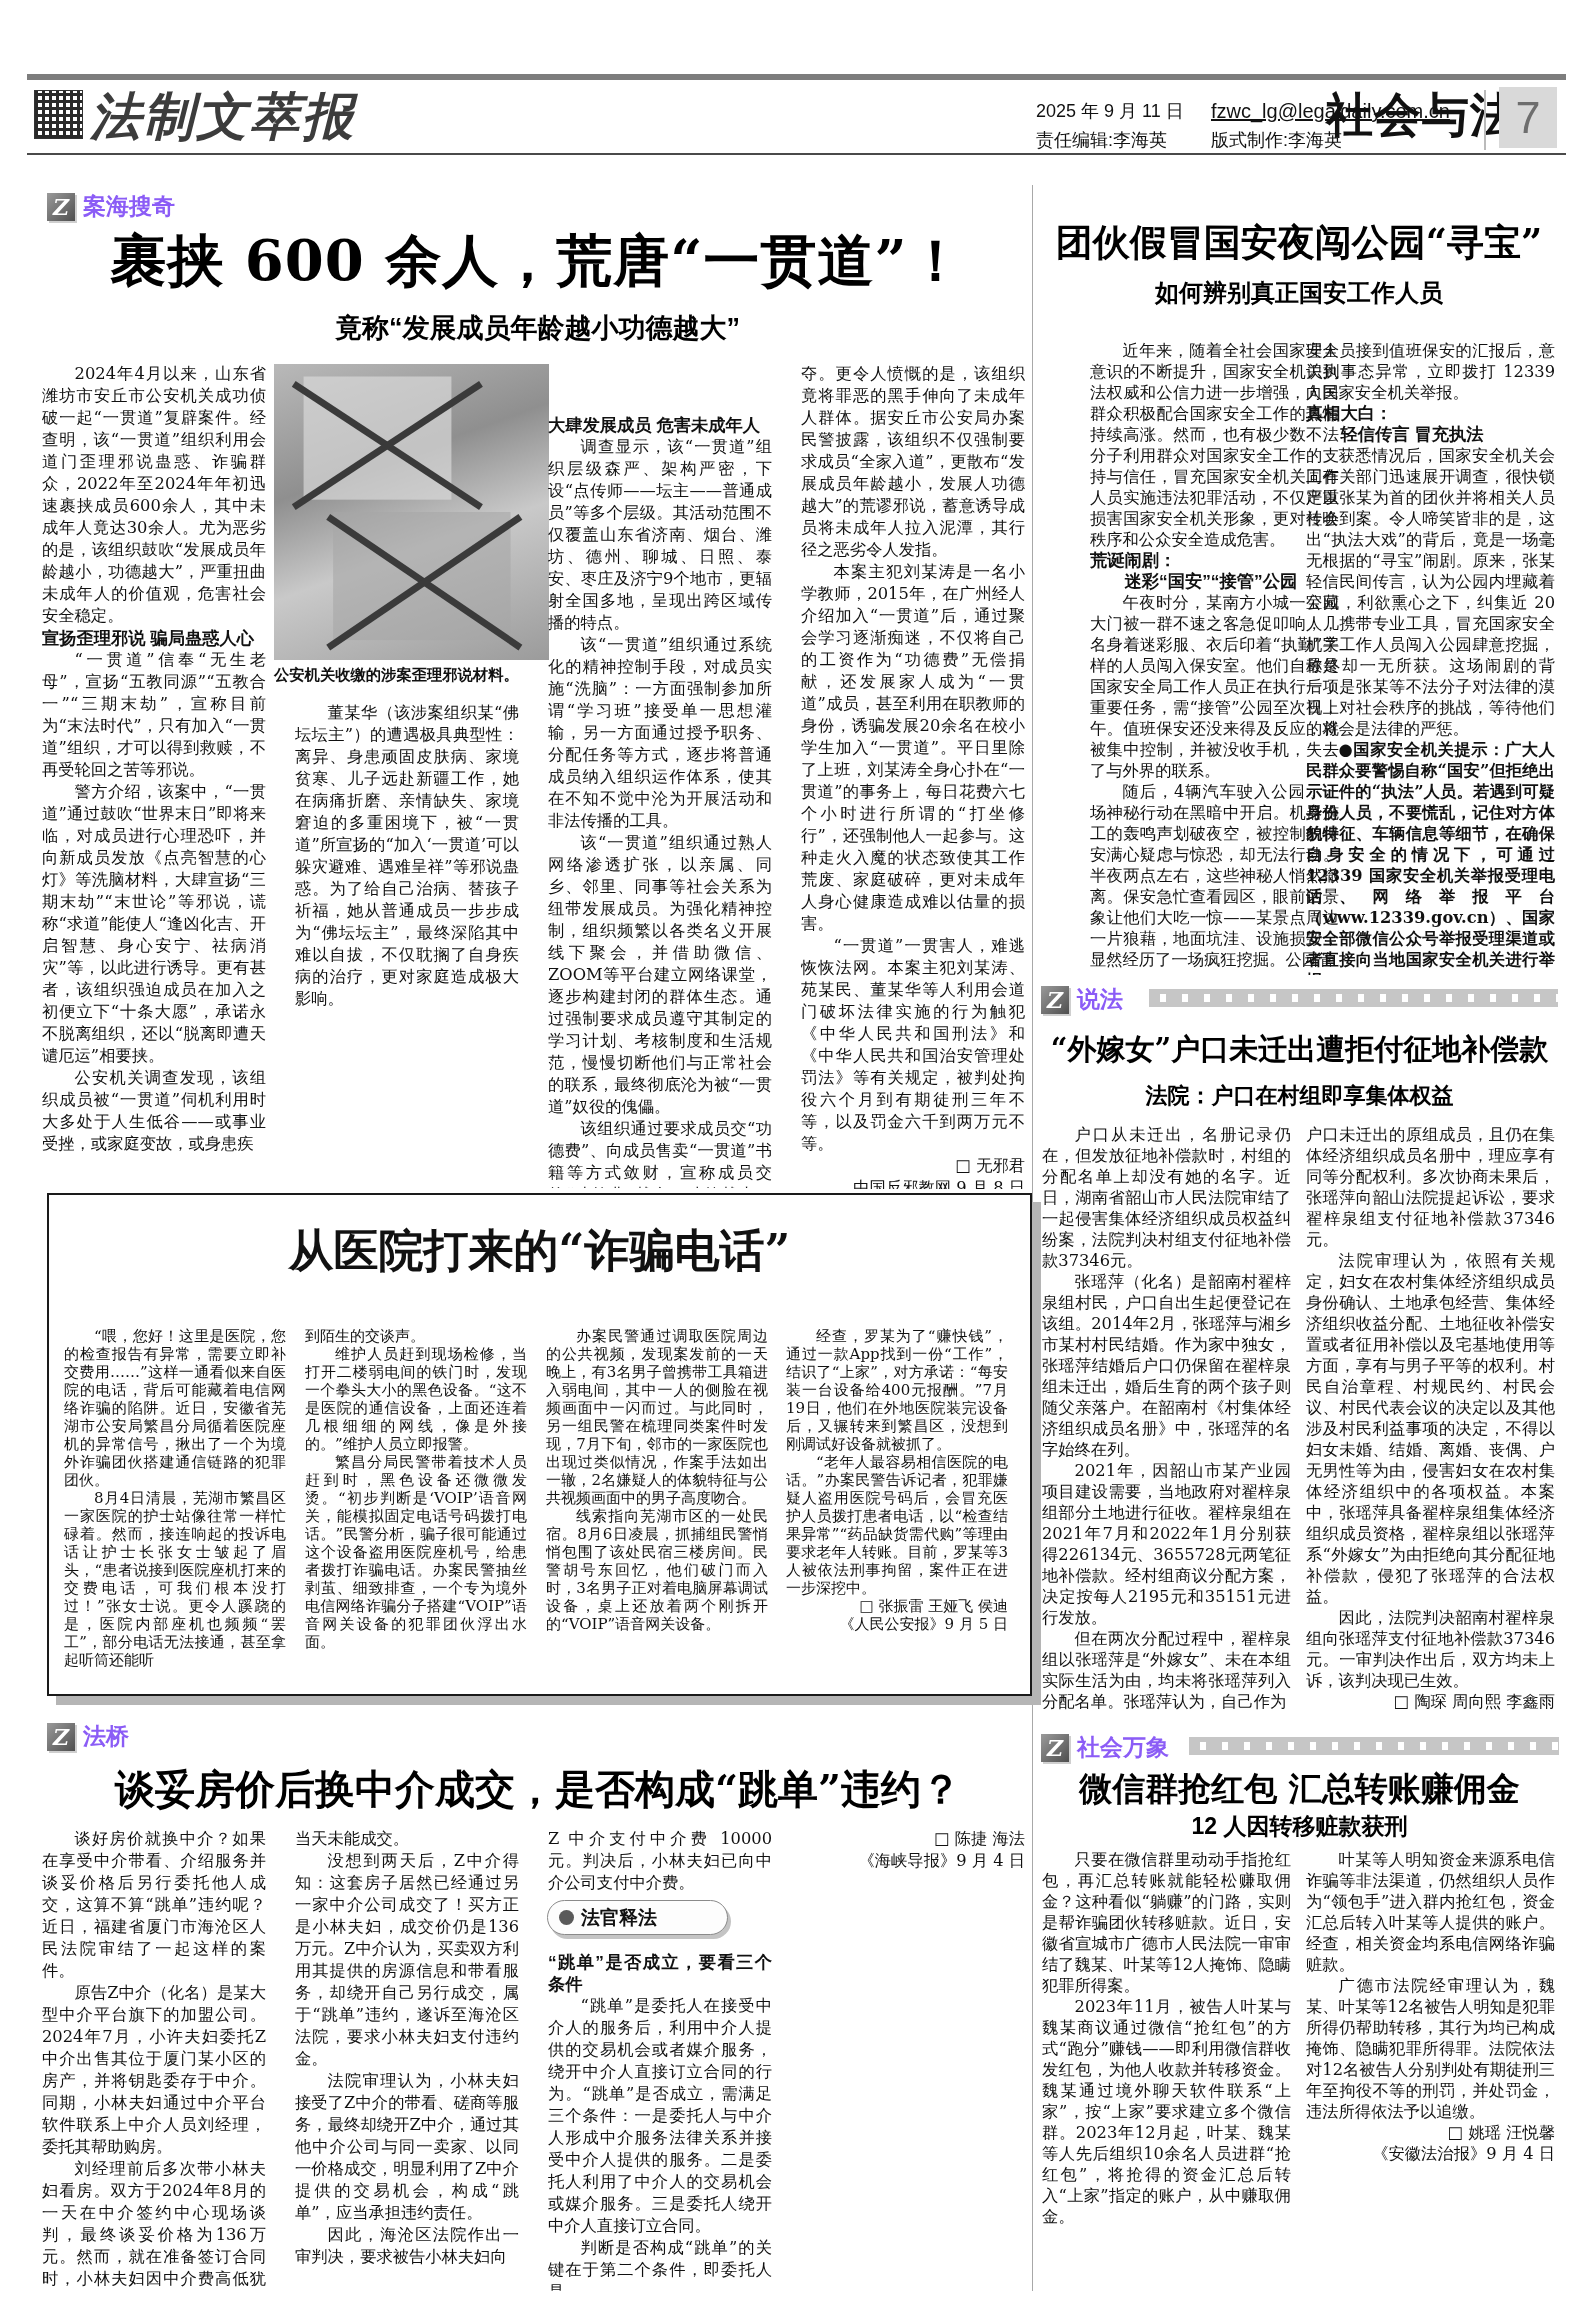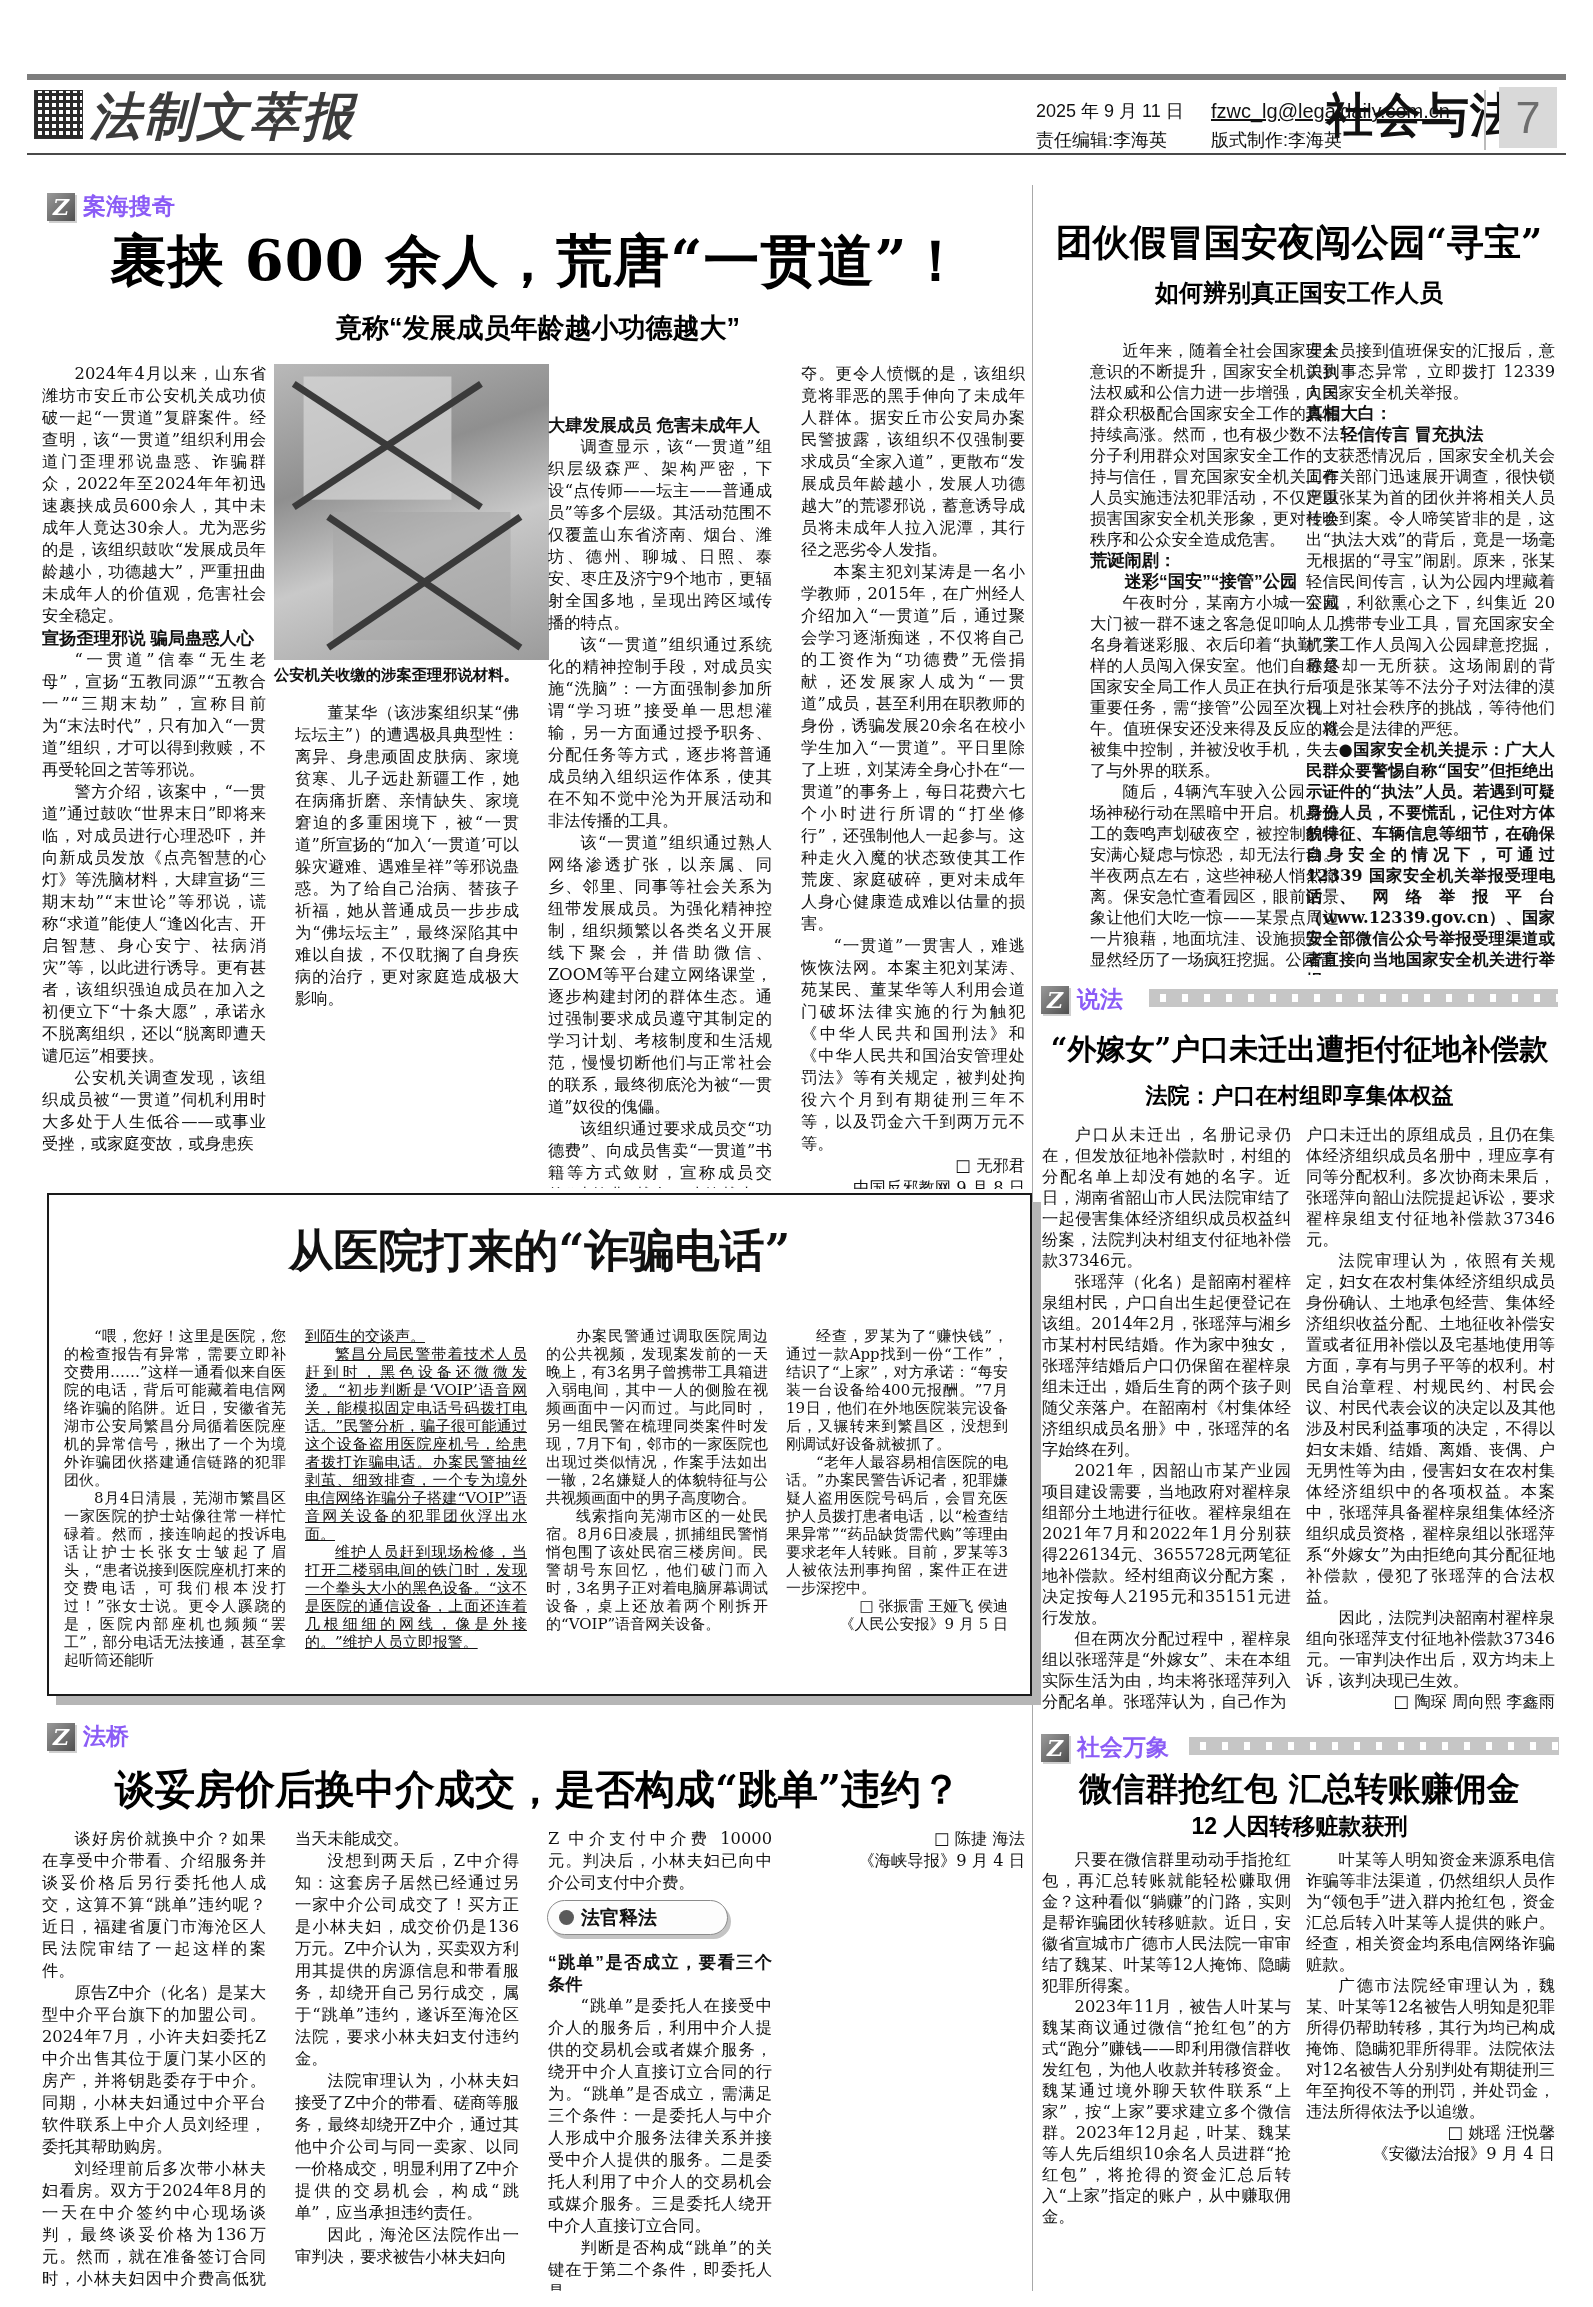--- a/index.html
+++ b/index.html
@@ -148,24 +148,24 @@
       <p class="byline-line">中国反邪教网 9 月 8 日</p>
     </div>
 
   <div class="abs hospital-box">
     <div class="hospital-headline">从医院打来的“诈骗电话”</div>
   </div>
   <div class="col hcol" style="left:64px;top:1327px;width:222px;height:361px;">
       <p class="para">“喂，您好！这里是医院，您的检查报告有异常，需要立即补交费用……”这样一通看似来自医院的电话，背后可能藏着电信网络诈骗的陷阱。近日，安徽省芜湖市公安局繁昌分局循着医院座机的异常信号，揪出了一个为境外诈骗团伙搭建通信链路的犯罪团伙。</p>
       <p class="para">8月4日清晨，芜湖市繁昌区一家医院的护士站像往常一样忙碌着。然而，接连响起的投诉电话让护士长张女士皱起了眉头，“患者说接到医院座机打来的交费电话，可我们根本没打过！”张女士说。更令人蹊跷的是，医院内部座机也频频“罢工”，部分电话无法接通，甚至拿起听筒还能听</p>
     </div>
-  <div class="col hcol" style="left:305px;top:1327px;width:222px;height:361px;text-decoration:underline;">
+  <div class="col hcol" style="left:305px;top:1327px;width:222px;height:361px;">
       <p class="cont">到陌生的交谈声。</p>
+      <p class="para">维护人员赶到现场检修，当打开二楼弱电间的铁门时，发现一个拳头大小的黑色设备。“这不是医院的通信设备，上面还连着几根细细的网线，像是外接的。”维护人员立即报警。</p>
       <p class="para">繁昌分局民警带着技术人员赶到时，黑色设备还微微发烫。“初步判断是‘VOIP’语音网关，能模拟固定电话号码拨打电话。”民警分析，骗子很可能通过这个设备盗用医院座机号，给患者拨打诈骗电话。办案民警抽丝剥茧、细致排查，一个专为境外电信网络诈骗分子搭建“VOIP”语音网关设备的犯罪团伙浮出水面。</p>
-      <p class="para">维护人员赶到现场检修，当打开二楼弱电间的铁门时，发现一个拳头大小的黑色设备。“这不是医院的通信设备，上面还连着几根细细的网线，像是外接的。”维护人员立即报警。</p>
     </div>
   <div class="col hcol" style="left:546px;top:1327px;width:222px;height:361px;">
       <p class="para">办案民警通过调取医院周边的公共视频，发现案发前的一天晚上，有3名男子曾携带工具箱进入弱电间，其中一人的侧脸在视频画面中一闪而过。与此同时，另一组民警在梳理同类案件时发现，7月下旬，邻市的一家医院也出现过类似情况，作案手法如出一辙，2名嫌疑人的体貌特征与公共视频画面中的男子高度吻合。</p>
       <p class="para">线索指向芜湖市区的一处民宿。8月6日凌晨，抓捕组民警悄悄包围了该处民宿三楼房间。民警胡号东回忆，他们破门而入时，3名男子正对着电脑屏幕调试设备，桌上还放着两个刚拆开的“VOIP”语音网关设备。</p>
     </div>
   <div class="col hcol" style="left:786px;top:1327px;width:222px;height:361px;">
       <p class="para">经查，罗某为了“赚快钱”，通过一款App找到一份“工作”，结识了“上家”，对方承诺：“每安装一台设备给400元报酬。”7月19日，他们在外地医院装完设备后，又辗转来到繁昌区，没想到刚调试好设备就被抓了。</p>
       <p class="para">“老年人最容易相信医院的电话。”办案民警告诉记者，犯罪嫌疑人盗用医院号码后，会冒充医护人员拨打患者电话，以“检查结果异常”“药品缺货需代购”等理由要求老年人转账。目前，罗某等3人被依法刑事拘留，案件正在进一步深挖中。</p>
       <p class="byline-line">□ 张振雷 王娅飞 侯迪</p>
       <p class="byline-line">《人民公安报》9 月 5 日</p>

